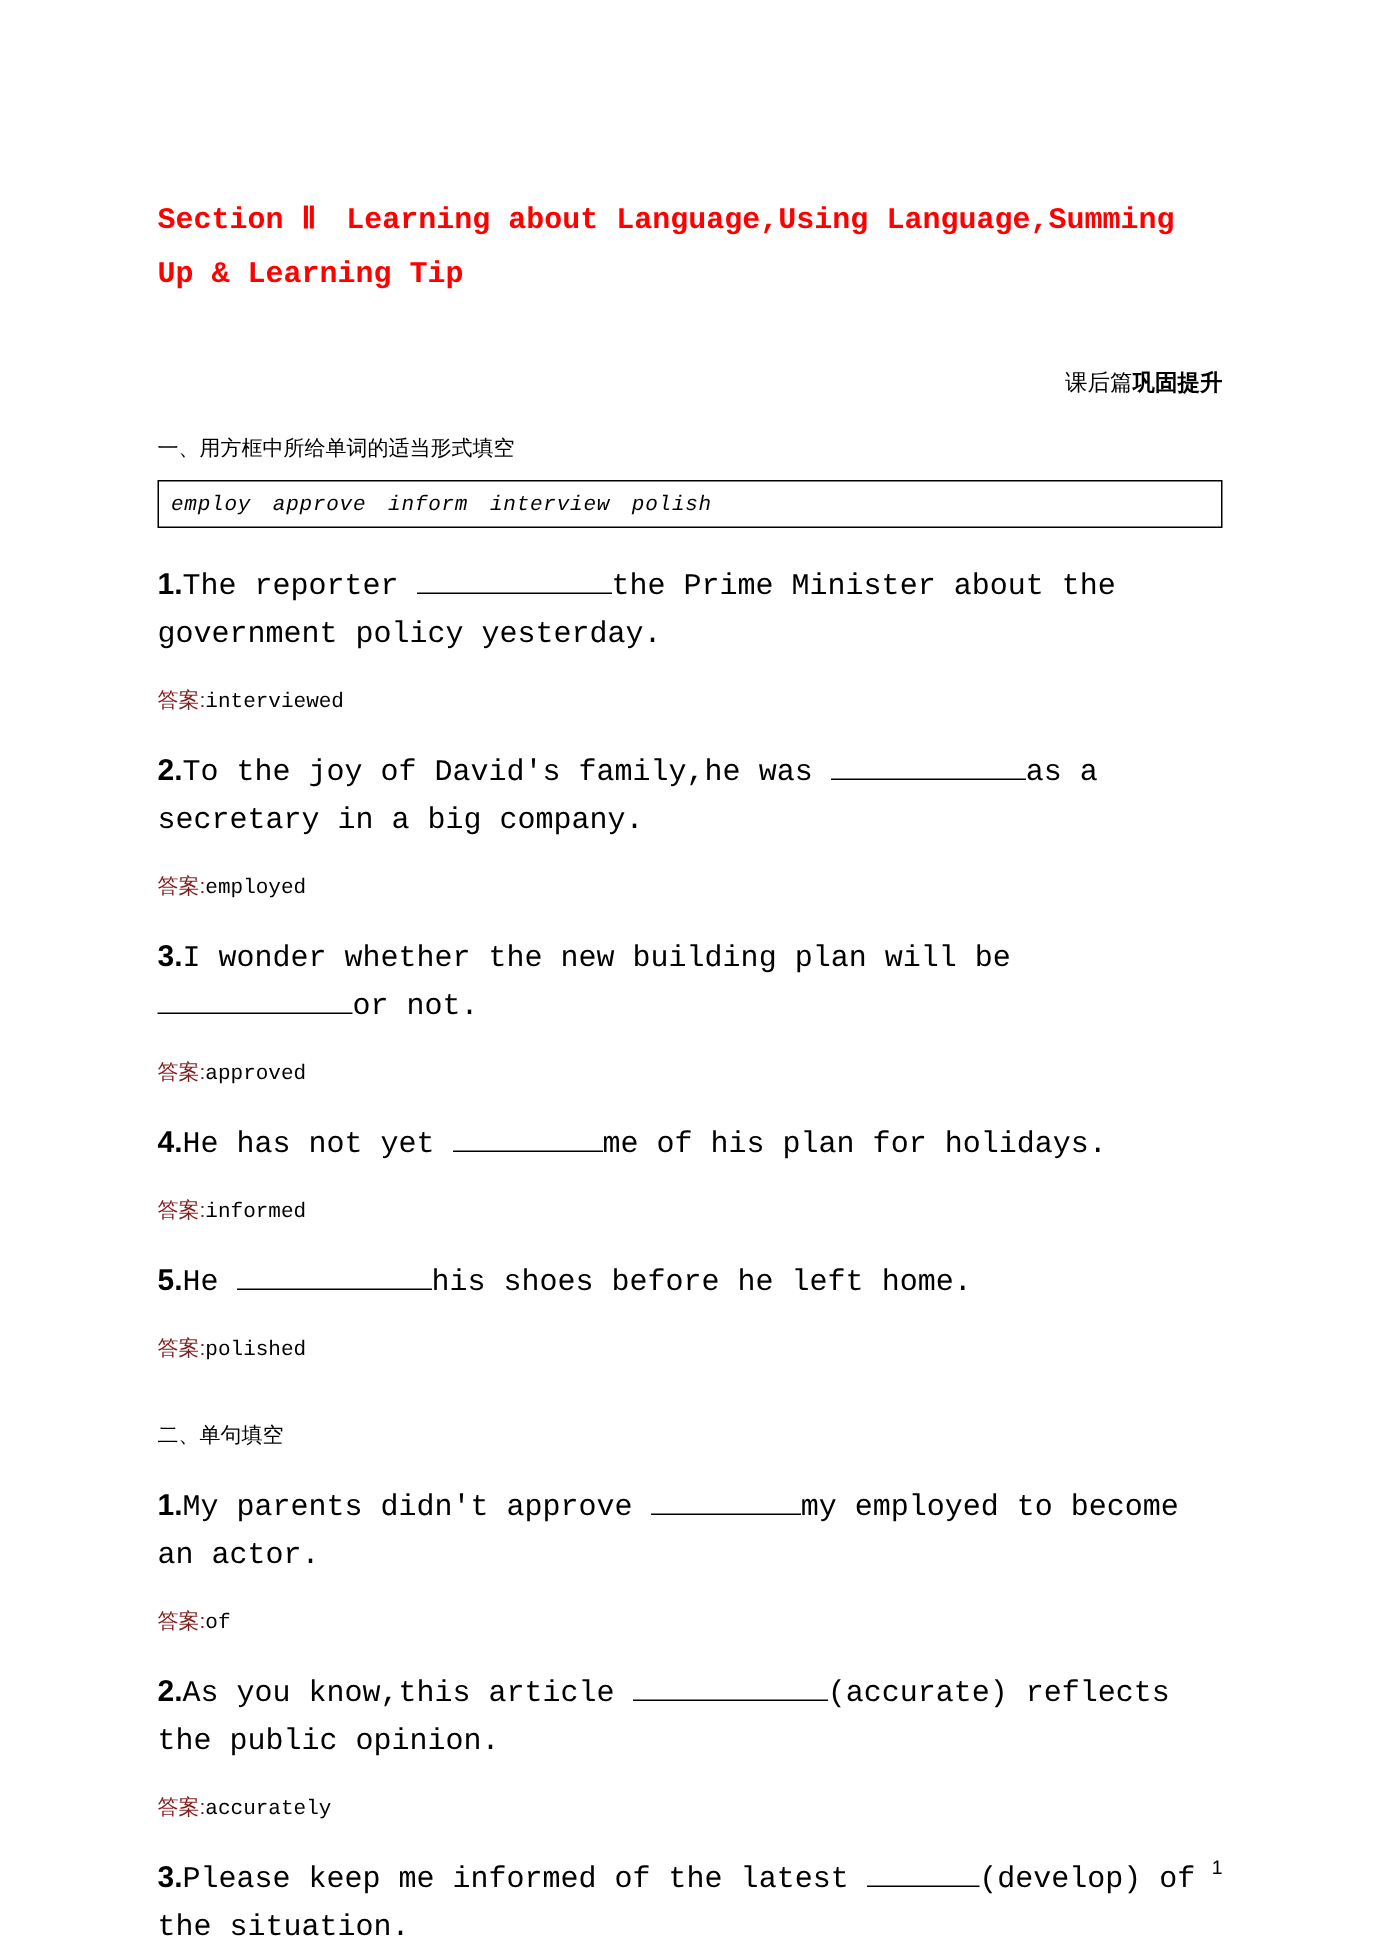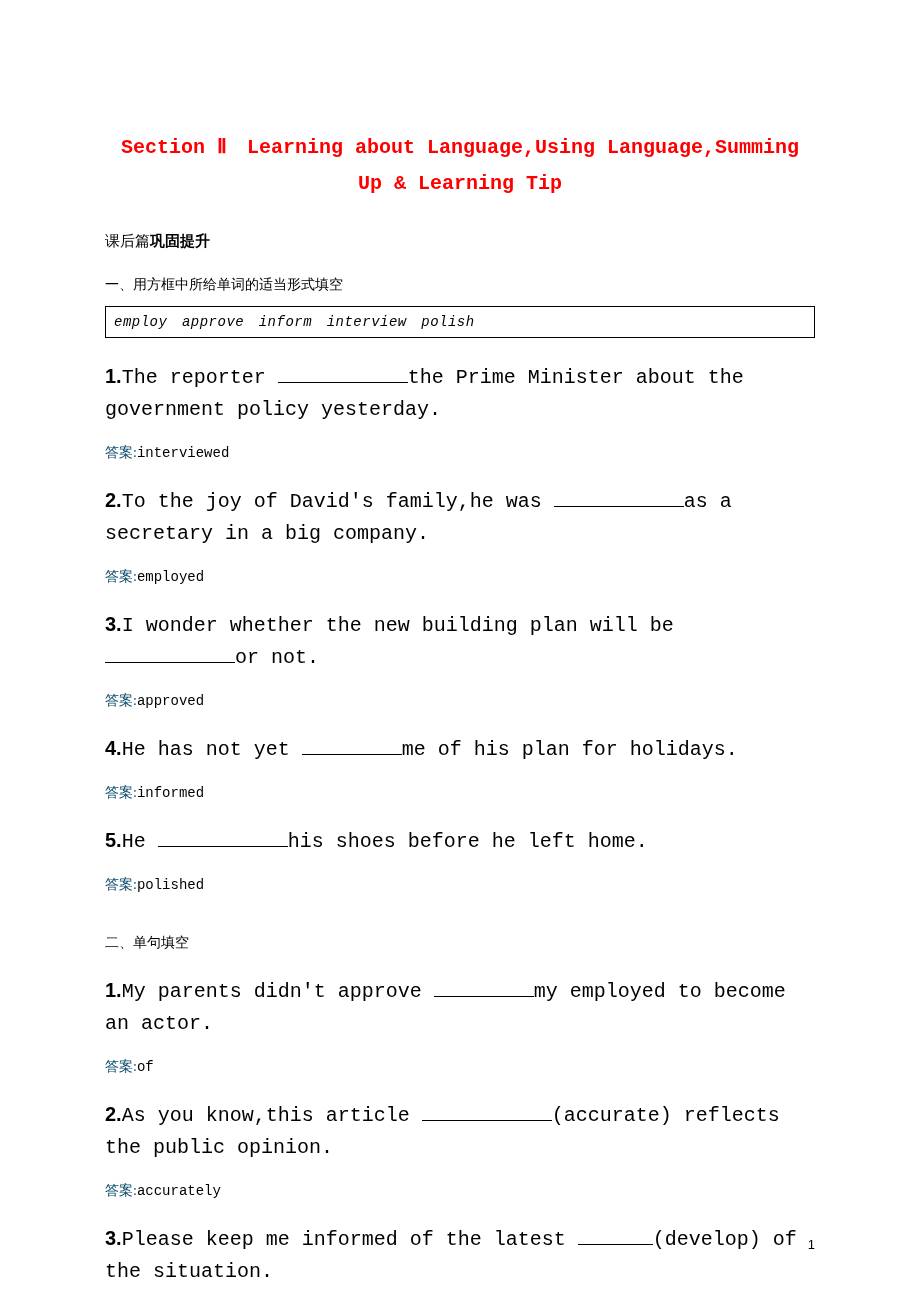--- a/index.html
+++ b/index.html
@@ -13,26 +13,26 @@
       background: #ffffff;
       font-family: "SimSun", "宋体", serif;
       position: relative;
       padding: 130px 105px 0 105px;
     }
     .title {
       color: #ff0000;
       font-size: 20px;
       font-family: "Courier New", monospace;
       font-weight: bold;
-      text-align: center;
+      text-align: left;
       line-height: 1.8;
-      margin-bottom: 30px;
+      margin-bottom: 44px;
     }
     .subtitle {
-      text-align: left;
+      text-align: right;
       font-size: 15px;
       margin-bottom: 25px;
     }
     .subtitle-prefix {
       font-family: "SimSun", "宋体", serif;
     }
     .subtitle-bold {
       font-family: "SimHei", "黑体", sans-serif;
       font-weight: bold;
     }
@@ -75,22 +75,22 @@
     }
     .blank-short {
       min-width: 75px;
     }
     .answer {
       font-size: 14px;
       margin-bottom: 22px;
       font-family: "Courier New", monospace;
     }
     .answer-label {
-      color: #0c4a6e;
-      font-family: Liberation Serif, serif;
+      color: #7f1d1d;
+      font-family: Liberation Sans, sans-serif;
     }
     .page-num {
       position: absolute;
       bottom: 50px;
       right: 105px;
       font-size: 13px;
       font-family: Arial, sans-serif;
     }
   </style>
 </head>

